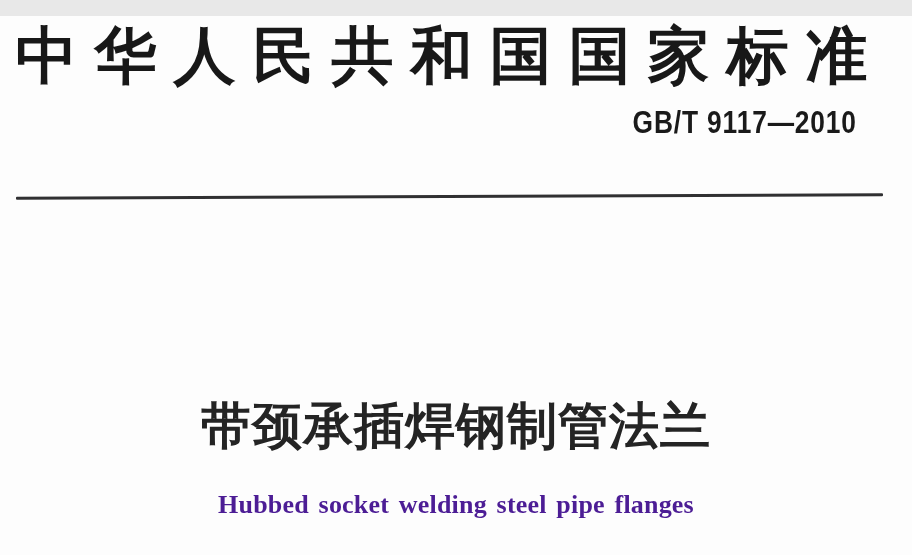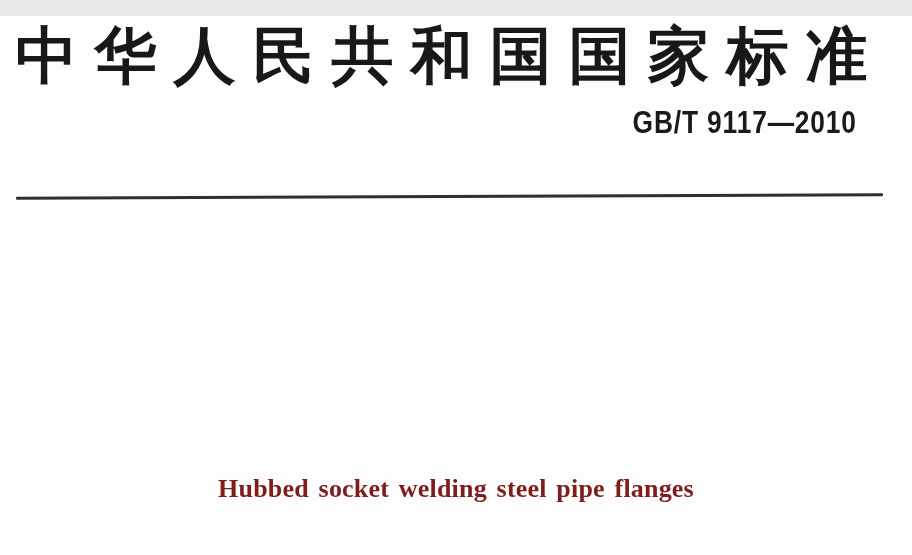--- a/index.html
+++ b/index.html
@@ -85,45 +85,46 @@
     font-weight: 700;
     font-size: 50px;
     line-height: 58px;
     letter-spacing: 1px;
     white-space: nowrap;
     color: #242424;
   }
   
   .title-en {
     position: absolute;
-    top: 456px;
+    top: 472px;
     left: 0;
     width: 100%;
     text-align: center;
     font-family: "Liberation Serif", "DejaVu Serif", serif;
     font-weight: bold;
     font-size: 26px;
     line-height: 34px;
     word-spacing: 3px;
     letter-spacing: 0.2px;
     white-space: nowrap;
-    color: #7f1d1d;
+    color: #4c1d95;
   }
 </style>
 </head>
 <body>
 
 <div class="page">
 
   <div class="national-heading">中华人民共和国国家标准</div>
 
   <div class="designation-block">
     <div>
       <span class="standard-code">GB/T 9117—2010</span>
     </div>
   </div>
 
   <div class="header-rule"></div>
 
+  <div class="title-zh">带颈承插焊钢制管法兰</div>
 
   <div class="title-en">Hubbed socket welding steel pipe flanges</div>
 
 </div>
 
 </body></html>

